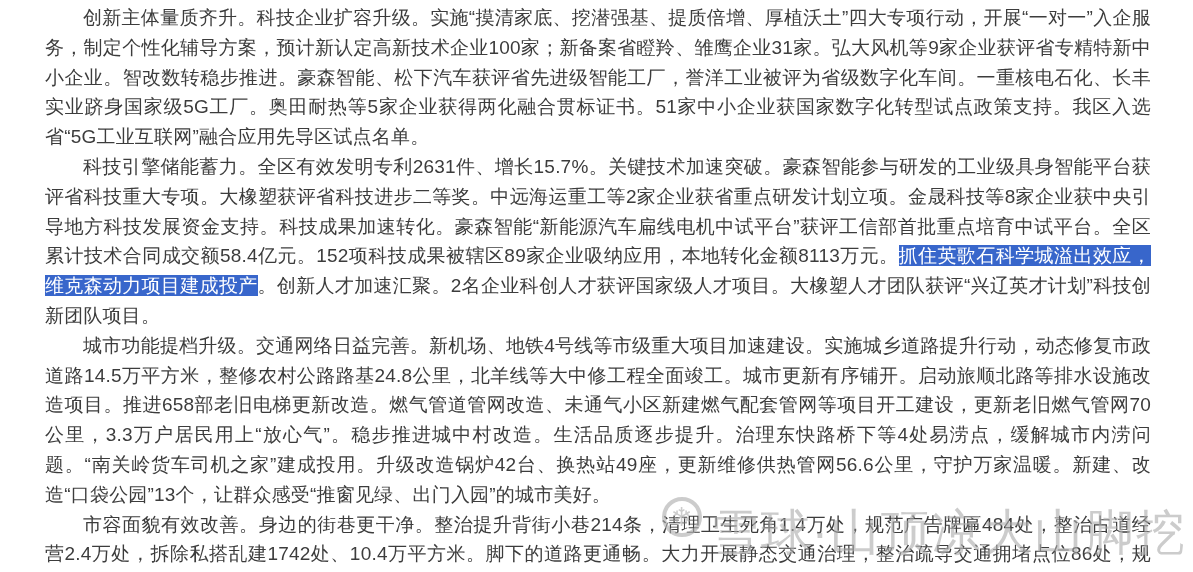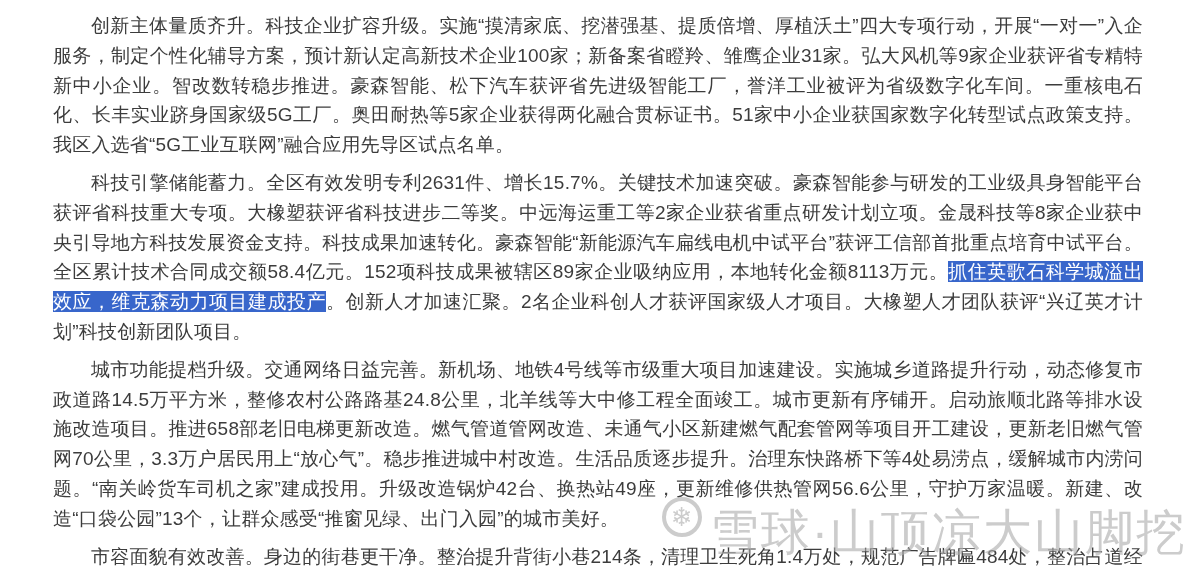--- a/index.html
+++ b/index.html
@@ -21,21 +21,21 @@
     box-sizing: border-box;
     width: 1193px;
     padding: 3px 42px 0 45px;
     font-size: 19px;
     line-height: 29.8px;
     color: var(--text-color, #3c3c3c);
     text-align: justify;
     letter-spacing: 0.2px;
   }
   .para {
-    margin: 8px;
+    margin: 0;
     text-indent: 2em;
   }
   .hl {
     background: var(--hl-bg, #3866cb);
     color: var(--hl-text, #ffffff);
   }
   .watermark {
     position: absolute;
     right: 6px;
     bottom: 6px;

